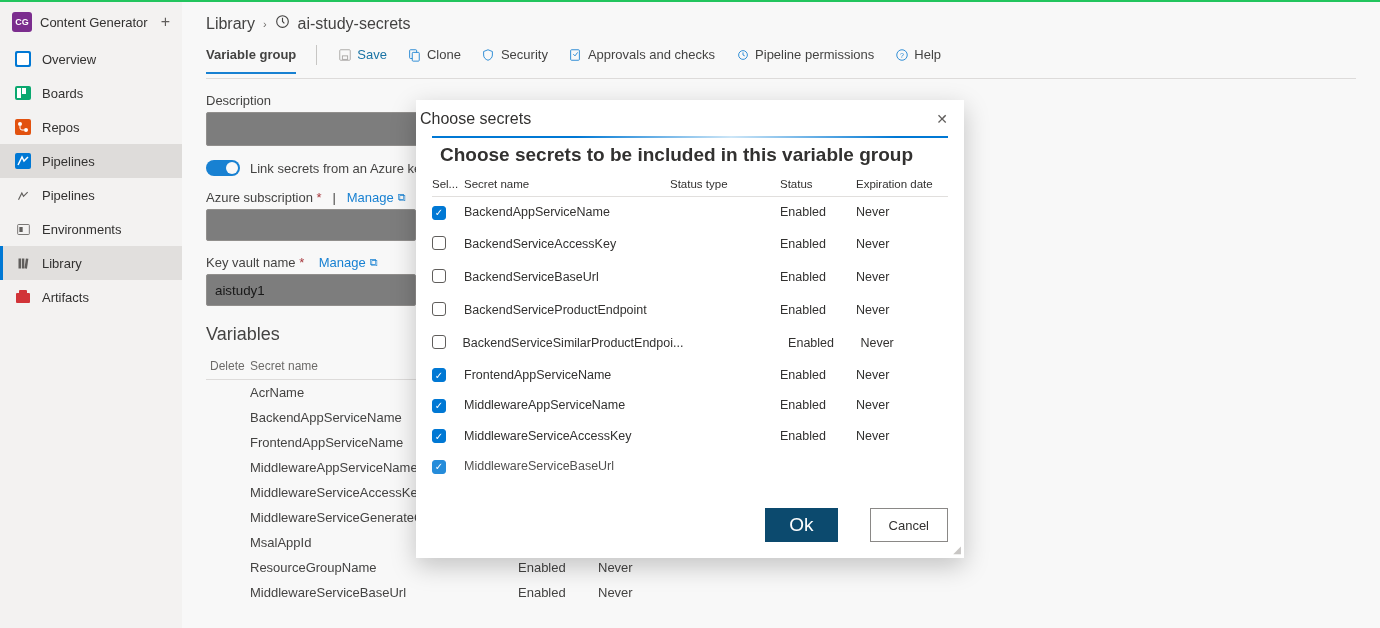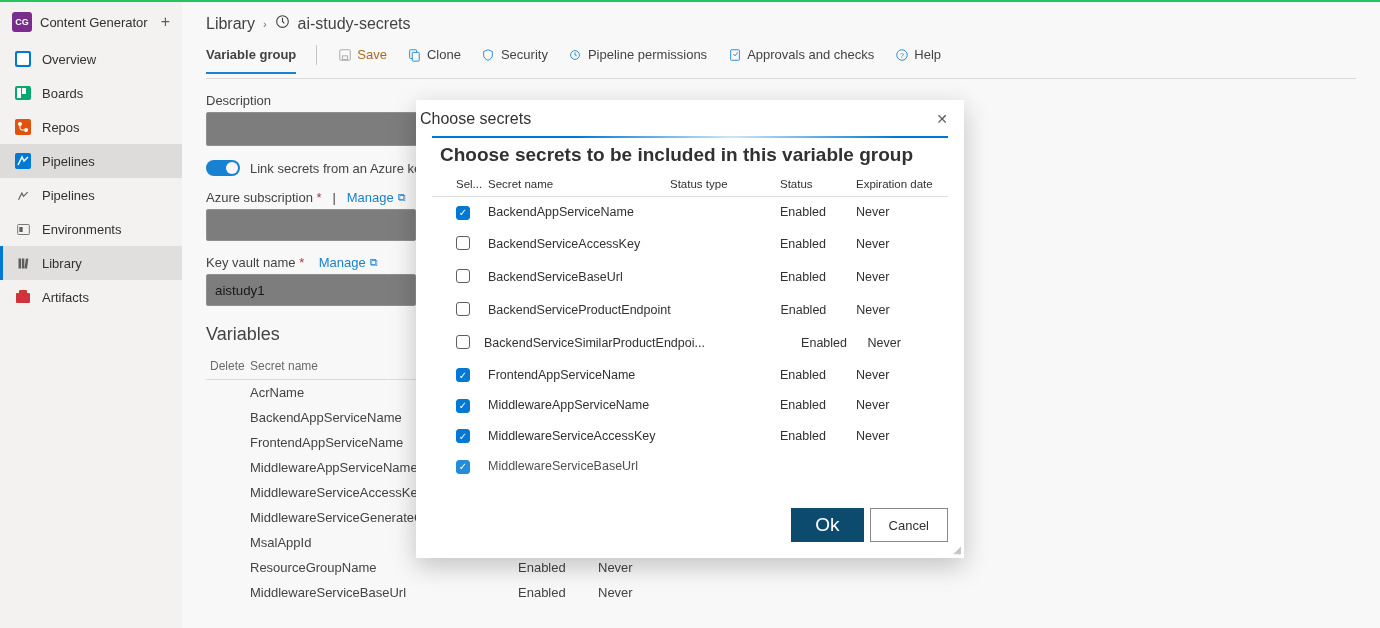--- a/index.html
+++ b/index.html
@@ -24,21 +24,21 @@
     .breadcrumb-lib { color: #323130; }
     .chev { color: #605e5c; font-size: 11px; }
     .pin-icon { color: #323130; }
     .vg-title { font-size: 16px; color: #323130; }
 
     .tabs { display: flex; align-items: center; gap: 20px; border-bottom: 1px solid #e1dfdd; margin-top: 8px; height: 38px; }
     .tab { padding-bottom: 10px; font-size: 13px; }
     .tab.active { border-bottom: 2px solid #0078d4; margin-bottom: -1px; font-weight: 600; }
     .toolbar-sep { width: 1px; height: 20px; background: #c8c6c4; margin-bottom: 10px; }
     .tool-btn { display: flex; align-items: center; gap: 5px; padding-bottom: 10px; color: #323130; cursor: pointer; font-size: 13px; }
-    .tool-btn.disabled { color: #a16207; }
+    .tool-btn.disabled { color: #0369a1; }
     .tool-ico { width: 15px; height: 15px; display: flex; align-items: center; justify-content: center; }
 
     .field-label { font-size: 13px; margin-top: 14px; margin-bottom: 4px; color: #323130; }
     .req { color: #a4262c; }
     .text-input { width: 516px; height: 32px; border: 1px solid #8a8886; border-radius: 2px; padding: 0 8px; background: #737373; }
     .link-row { display: flex; align-items: center; gap: 10px; margin-top: 14px; font-size: 13px; }
     .toggle { width: 34px; height: 16px; background: #0078d4; border-radius: 10px; position: relative; }
     .toggle::after { content: ""; width: 12px; height: 12px; background: #fff; border-radius: 50%; position: absolute; top: 2px; right: 2px; }
     .inline-link { color: #0078d4; cursor: pointer; display: inline-flex; align-items: center; gap: 4px; }
     .ext-ico { font-size: 11px; }
@@ -56,33 +56,33 @@
     .overlay-dim { position: absolute; inset: 0; background: rgba(200,200,200,0.12); pointer-events: none; }
 
     
     .dialog { position: absolute; left: 416px; top: 98px; width: 548px; height: 458px; background: #fff; box-shadow: 0 8px 24px rgba(0,0,0,0.22); display: flex; flex-direction: column; }
     .dlg-header { display: flex; align-items: center; padding: 10px 16px 8px 4px; }
     .dlg-title { font-size: 16px; flex: 1; }
     .dlg-close { color: #605e5c; cursor: pointer; font-size: 14px; }
     .dlg-progress { height: 2px; background: linear-gradient(to right, #0078d4 28%, #cde6f7 58%, #0078d4 90%); margin: 0 16px 6px 16px; }
     .dlg-sub { padding: 0 16px 8px 24px; font-size: 19px; color: #323130; font-weight: bold; }
     .dlg-table-header { display: flex; align-items: center; padding: 4px 16px 6px 16px; font-size: 11.5px; color: #323130; border-bottom: 1px solid #e1dfdd; margin: 0 16px; padding-left: 0; padding-right: 0; }
-    .dlg-col-sel { width: 32px; margin-left: 24px; }
+    .dlg-col-sel { width: 32px; }
     .dlg-col-name { flex: 1; }
     .dlg-col-ct { width: 110px; }
     .dlg-col-status { width: 76px; }
     .dlg-col-exp { width: 92px; }
     .dlg-rows { flex: 1; overflow: hidden; padding: 0 16px; }
     .dlg-row { display: flex; align-items: center; padding: 8px 0; font-size: 12.5px; }
     .dlg-row.cut { opacity: 0.85; }
     .chk { width: 14px; height: 14px; border-radius: 3px; border: 1px solid #605e5c; display: inline-flex; align-items: center; justify-content: center; background: #fff; }
     .chk.checked { background: #0078d4; border-color: #0078d4; color: #fff; font-size: 10px; }
     .dlg-footer { display: flex; justify-content: flex-end; gap: 6px; padding: 8px 16px 16px 16px; }
     .btn-primary { background: #0c4a6e; color: #fff; border: none; padding: 6px 24px; font-size: 19px; cursor: pointer; }
-    .btn-secondary { background: #fff; color: #323130; border: 1px solid #8a8886; padding: 6px 18px; font-size: 13px; cursor: pointer; }
+    .btn-secondary { background: #fff; color: #323130; border: 1px solid #8a8886; padding: 6px 18px; font-size: 13px; cursor: pointer; margin-left: 26px; }
     .resize-handle { position: absolute; bottom: 3px; right: 3px; color: #c8c6c4; font-size: 10px; }
   </style>
 </head>
 <body>
 
 <div class="page">
 
   <div class="sidebar">
     <div class="proj-header">
       <div class="proj-icon">CG</div>
@@ -203,34 +203,34 @@
         <span class="tool-ico">
             <svg width="14" height="14" viewBox="0 0 16 16">
               <path d="M8 2l5 2v4c0 3-2 5-5 6-3-1-5-3-5-6V4l5-2z" stroke="#0078d4" fill="none"></path>
             </svg>
           </span>
         <span>Security</span>
       </div>
       <div class="tool-btn">
         <span class="tool-ico">
             <svg width="14" height="14" viewBox="0 0 16 16">
+              <rect x="3" y="2" width="10" height="12" rx="1" stroke="#0078d4" fill="none"></rect>
+              <path d="M6 7l2 2 3-4" stroke="#0078d4" fill="none"></path>
+            </svg>
+          </span>
+        <span>Approvals and checks</span>
+      </div>
+      <div class="tool-btn">
+        <span class="tool-ico">
+            <svg width="14" height="14" viewBox="0 0 16 16">
               <circle cx="8" cy="8" r="5" stroke="#0078d4" fill="none"></circle>
               <path d="M8 5v3l2 1" stroke="#0078d4" fill="none"></path>
             </svg>
           </span>
         <span>Pipeline permissions</span>
-      </div>
-      <div class="tool-btn">
-        <span class="tool-ico">
-            <svg width="14" height="14" viewBox="0 0 16 16">
-              <rect x="3" y="2" width="10" height="12" rx="1" stroke="#0078d4" fill="none"></rect>
-              <path d="M6 7l2 2 3-4" stroke="#0078d4" fill="none"></path>
-            </svg>
-          </span>
-        <span>Approvals and checks</span>
       </div>
       <div class="tool-btn">
         <span class="tool-ico">
             <svg width="14" height="14" viewBox="0 0 16 16">
               <circle cx="8" cy="8" r="6" stroke="#0078d4" fill="none"></circle>
               <text x="8" y="11" font-size="8" text-anchor="middle" fill="#0078d4">?</text>
             </svg>
           </span>
         <span>Help</span>
       </div>

